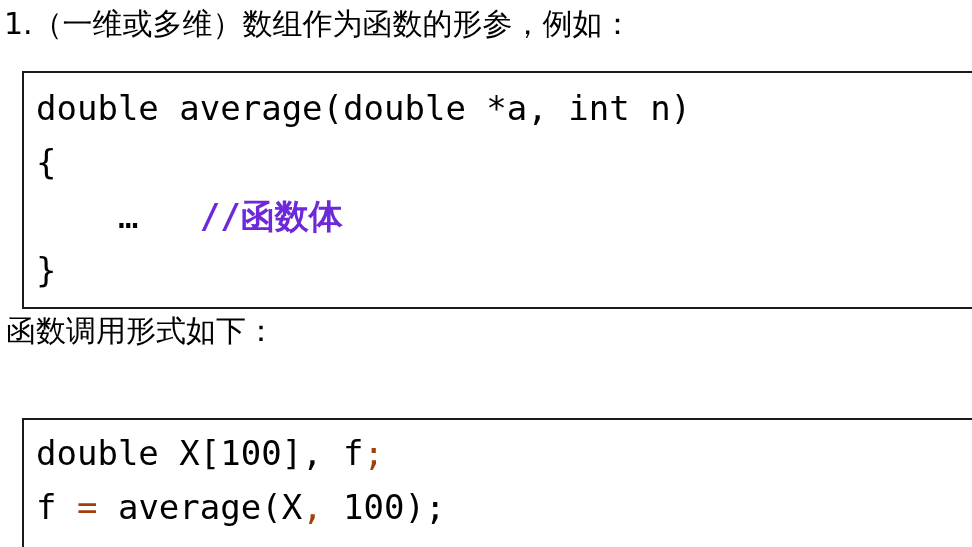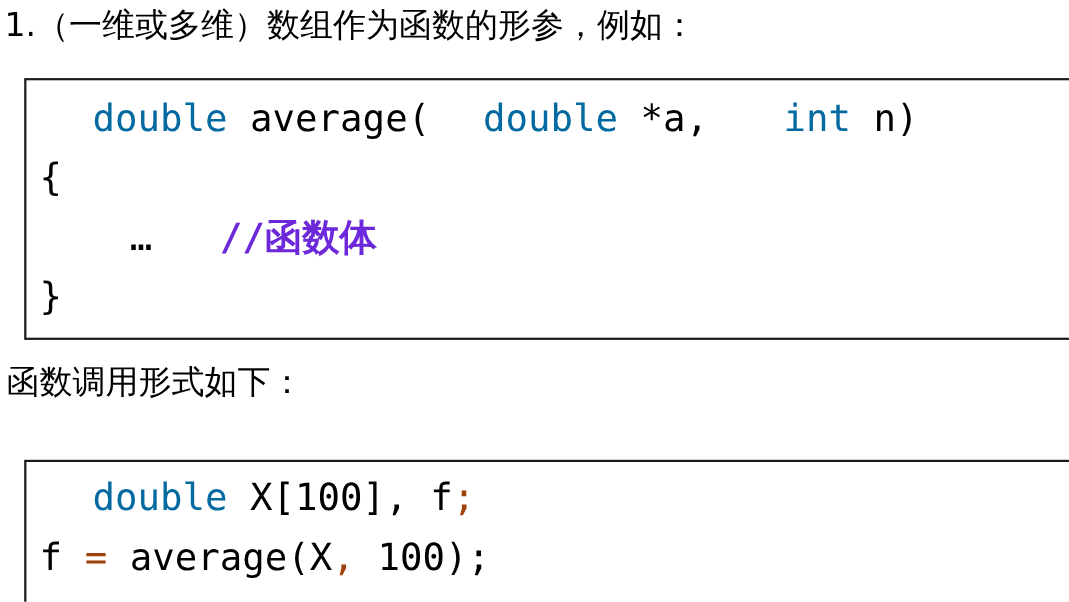--- a/index.html
+++ b/index.html
@@ -60,30 +60,30 @@
     font-family: "DejaVu Sans Mono", "Liberation Mono", monospace;
     font-size: 34px;
     line-height: 54px;
     white-space: pre;
     color: #000000;
     padding-left: 12px;
   }
   .code-box.first .code-line:first-child { padding-top: 8px; }
   .code-box.second .code-line:first-child { padding-top: 6px; }
 
-  .kw      { color: #0369a1; margin-left: 48px; }
+  .kw      { color: #000000; }
   .comment { color: #6d28d9; font-weight: bold; }
   .punct   { color: #a0400a; }
   .ellipsis-line .dots { color: #000000; }
 
   
   .mid-text {
     position: absolute;
     left: 6px;
-    top: 326px;
+    top: 309px;
     font-family: "DejaVu Sans", "Liberation Sans", sans-serif;
     font-size: 30px;
     line-height: 44px;
     white-space: nowrap;
     color: #000000;
   }
 </style>
 </head>
 <body>
 

